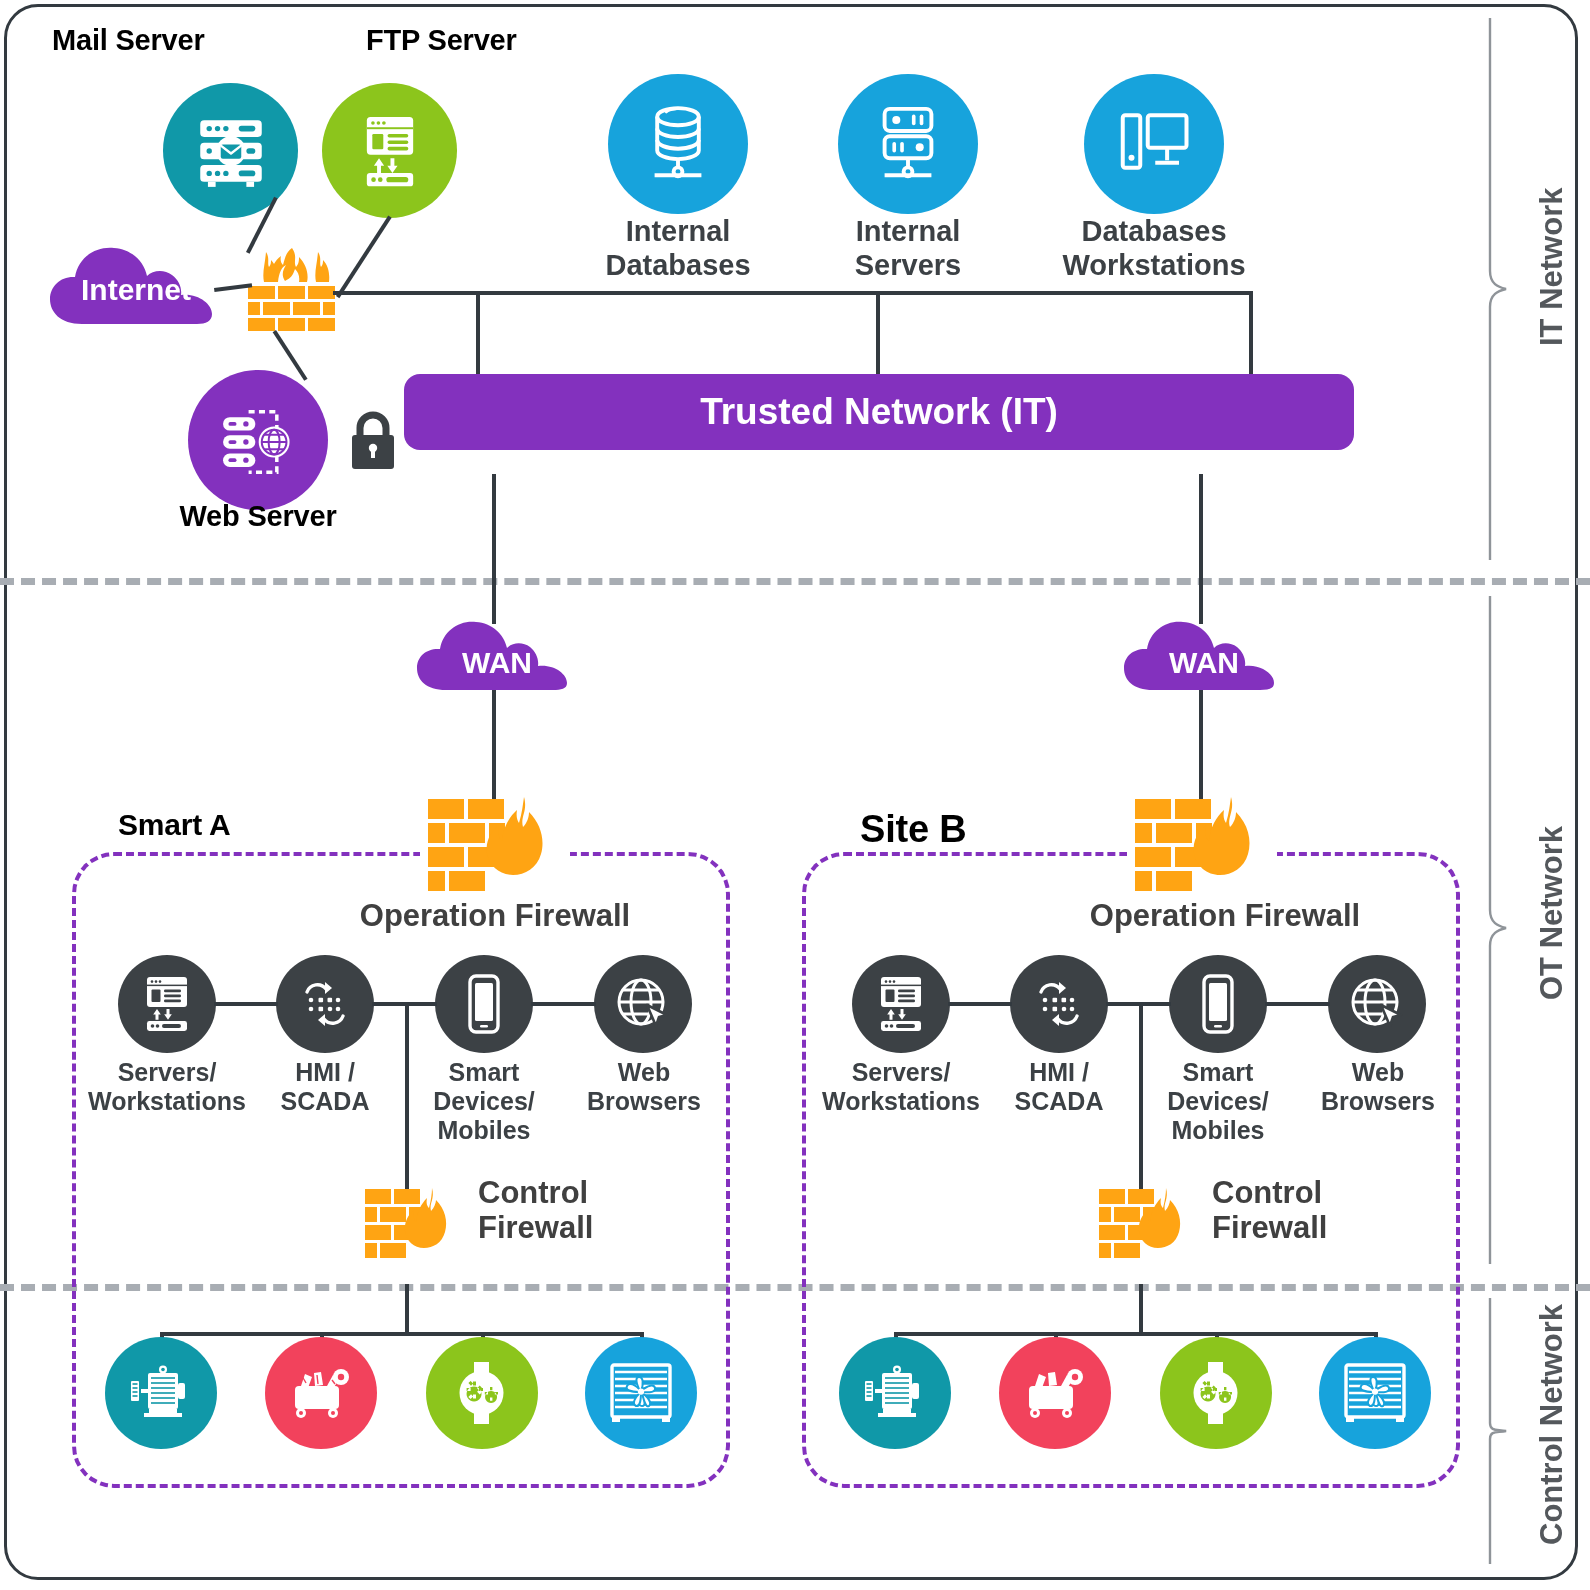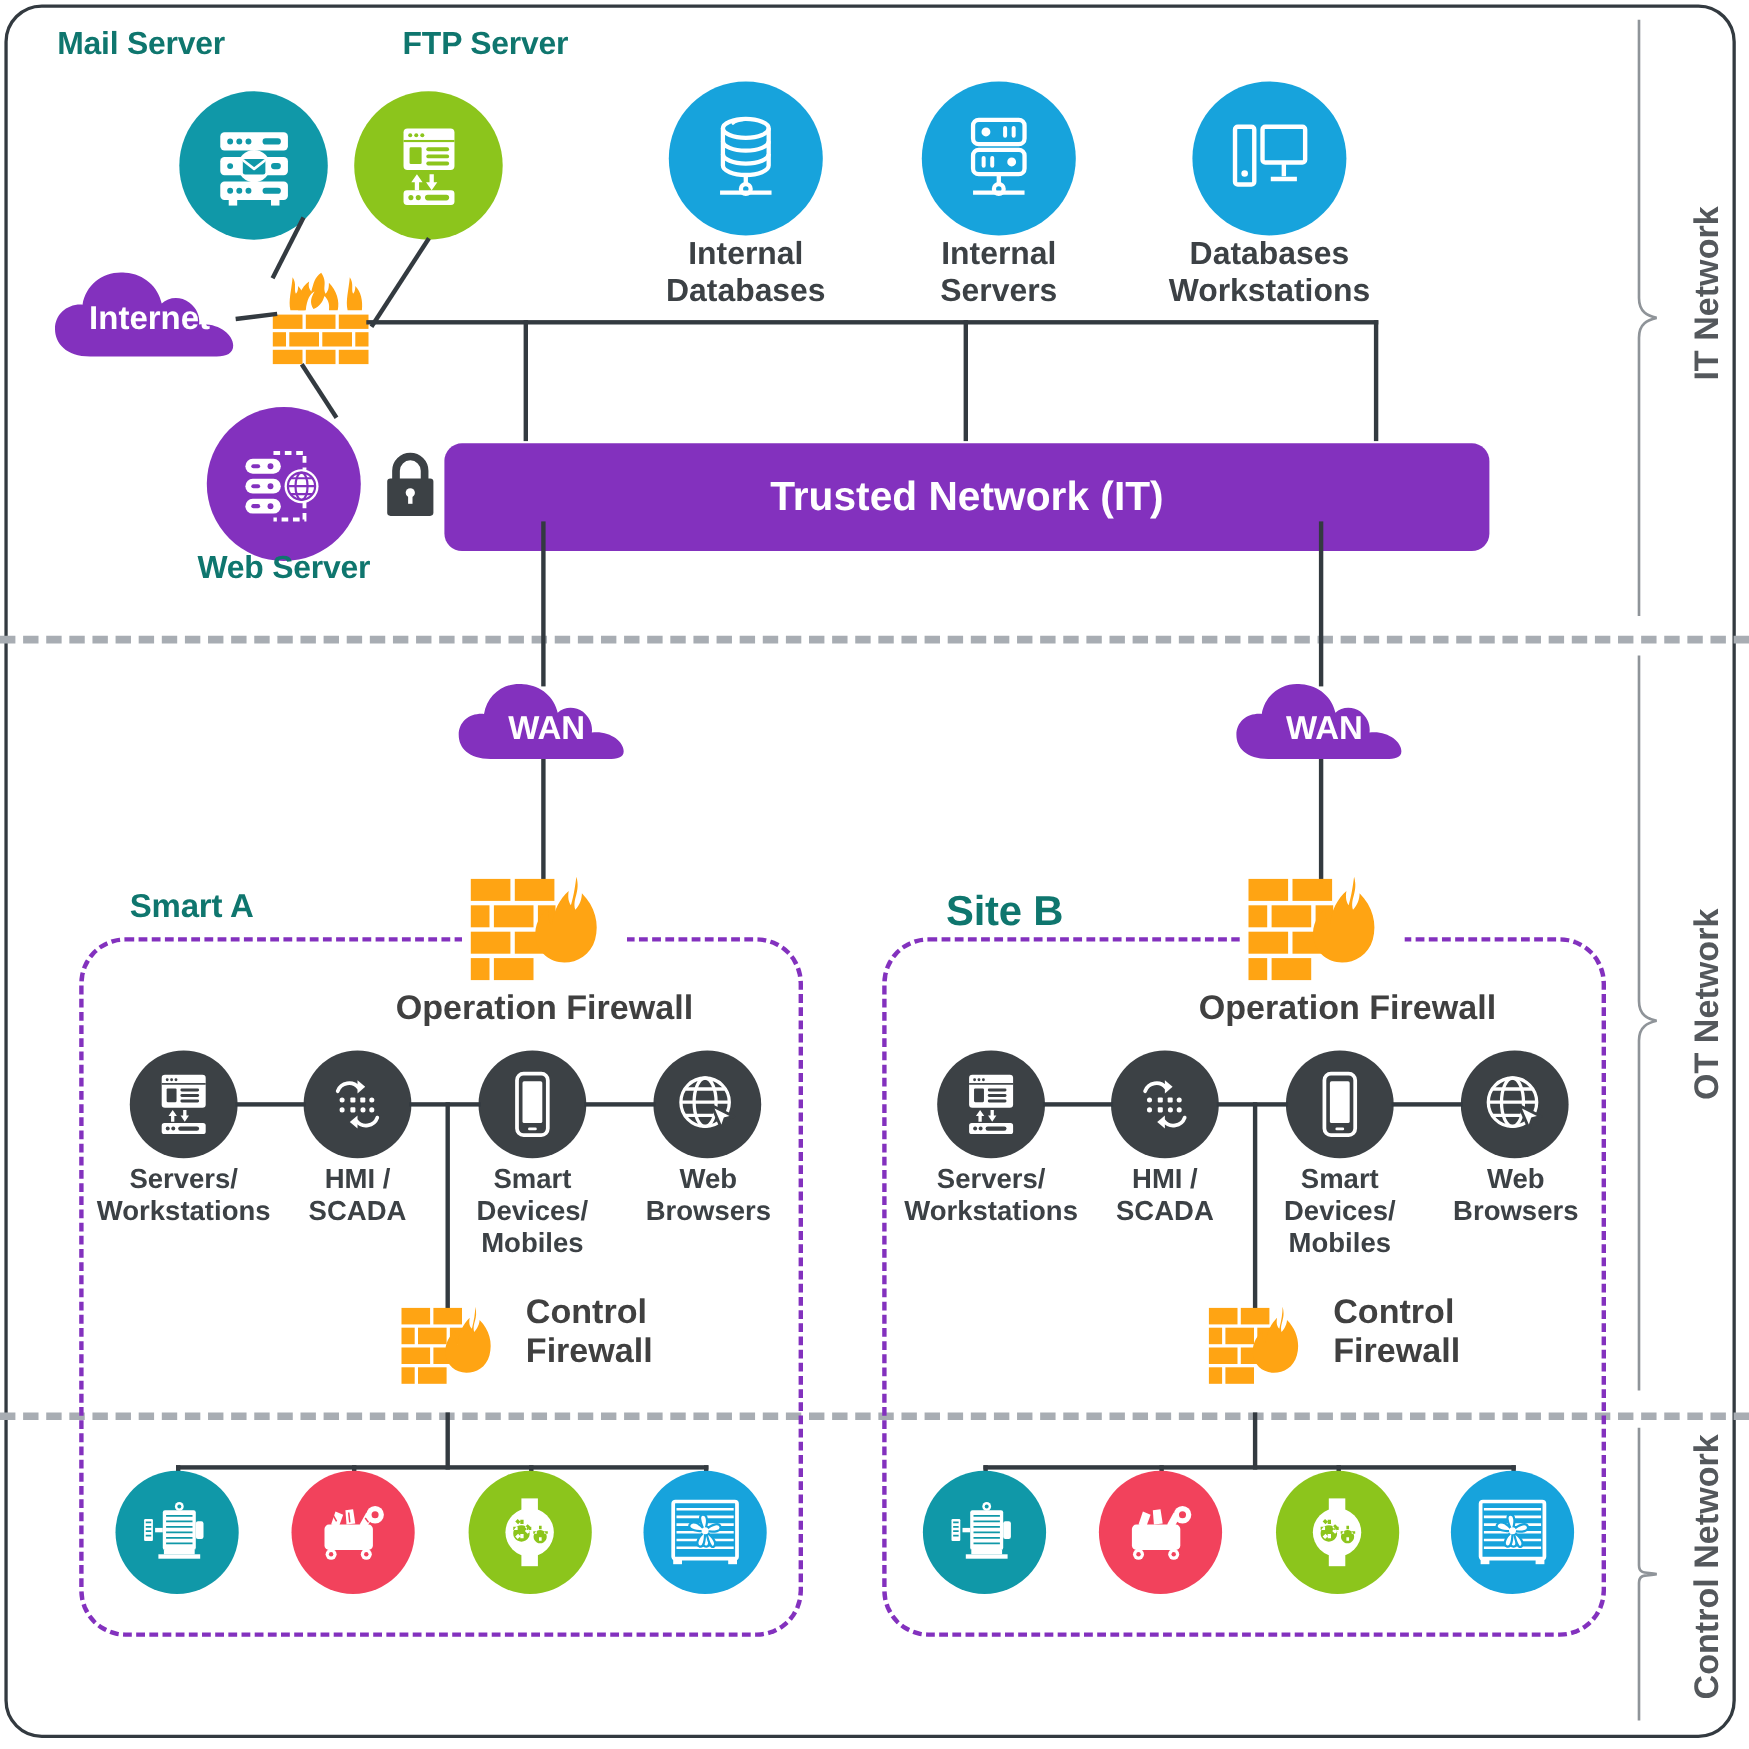--- a/index.html
+++ b/index.html
@@ -4,21 +4,21 @@
 <style>
   html,body{margin:0;padding:0;background:#ffffff;}
   body{font-family:"Liberation Sans","DejaVu Sans",sans-serif;}
   #stage{position:relative;width:1590px;height:1590px;background:#fff;overflow:hidden;}
 
   .outer-frame{position:absolute;left:4px;top:4px;width:1574px;height:1576px;
     border:3px solid #333a40;border-radius:34px;box-sizing:border-box;}
 
   .zone-divider{position:absolute;left:0;height:0;border-top:7px dashed #a8adb3;}
 
-  .label{position:absolute;color:#0f766e;font-weight:bold;line-height:1.12;text-align:center;
+  .label{position:absolute;color:#000000;font-weight:bold;line-height:1.12;text-align:center;
     letter-spacing:-.2px;}
   .label.left{text-align:left;}
   .node-label{position:absolute;color:#3c4145;font-weight:bold;line-height:1.16;text-align:center;}
   .fw-label{position:absolute;color:#404040;font-weight:bold;line-height:1.14;}
 
   .circ{position:absolute;border-radius:50%;display:flex;align-items:center;justify-content:center;}
   .circ svg{display:block;}
 
   .bar{position:absolute;background:#8331BE;border-radius:16px;display:flex;align-items:center;
     justify-content:center;color:#fff;font-weight:bold;}
@@ -244,21 +244,21 @@
   <div class="node-label" style="left:1034px;top:215px;width:240px;font-size:29px;">
     <div>Databases</div>
     <div>Workstations</div>
   </div>
 
   <div class="line hline" style="left:333px;top:291px;width:920px;"></div>
   <div class="line vline" style="left:476px;top:291px;height:110px;"></div>
   <div class="line vline" style="left:876px;top:291px;height:110px;"></div>
   <div class="line vline" style="left:1249px;top:291px;height:110px;"></div>
 
-  <div class="bar" style="left:404px;top:403px;width:950px;height:98px;font-size:37px;">Trusted Network (IT)</div>
+  <div class="bar" style="left:404px;top:374px;width:950px;height:76px;font-size:37px;">Trusted Network (IT)</div>
 
   <div class="line vline" style="left:492px;top:474px;height:150px;"></div>
   <div class="line vline" style="left:1199px;top:474px;height:150px;"></div>
 
   <div class="cloud" style="left:414px;top:612px;width:166px;height:82px;">
     <svg width="166" height="82" viewBox="0 0 166 82" aria-hidden="true">
       <path d="M32 78 C12 78 3 68 3 56 C3 44 13 36 26 37 C29 19 45 8 62 10 C78 11 90 22 93 36
                C99 30 109 30 116 35 C122 40 125 47 124 54 C140 52 153 62 153 71 C153 77 147 78 139 78 Z" fill="#8331BE"></path>
     </svg>
     <div class="ctxt" style="font-size:30px;padding-top:10px;">WAN</div>

